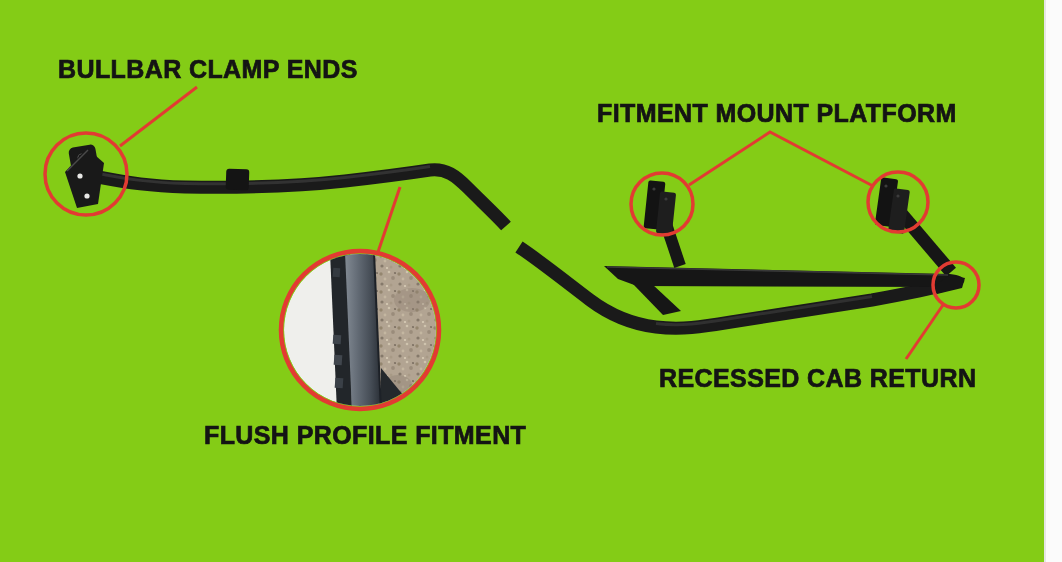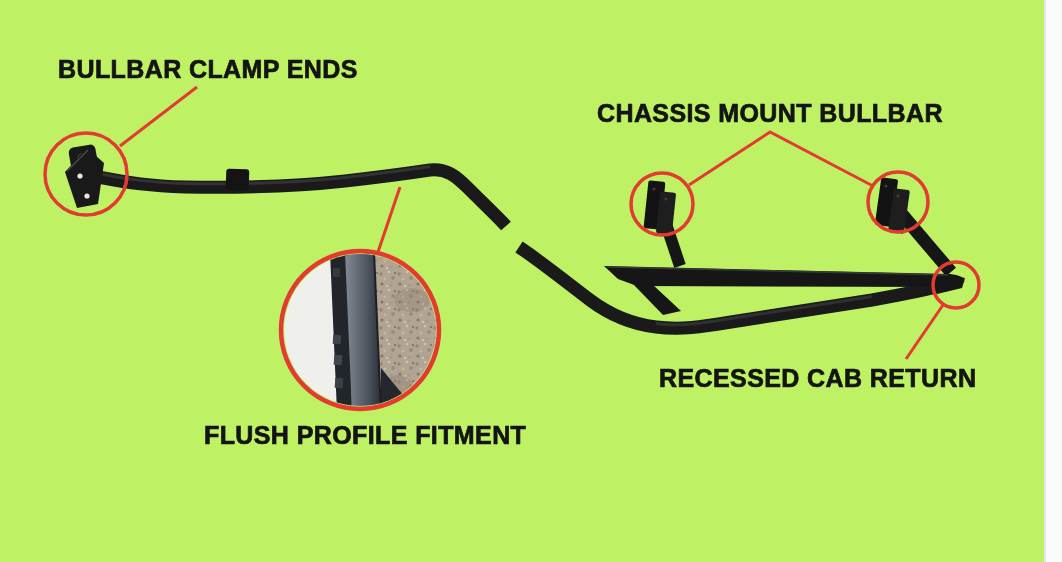--- a/index.html
+++ b/index.html
@@ -1,17 +1,17 @@
 <!DOCTYPE html>
 <html><head>
 <meta charset="utf-8">
 <style>
   html,body{margin:0;padding:0;background:#ffffff;}
   .stage{
-    position:relative;width:1062px;height:562px;background:#bef264;
+    position:relative;width:1062px;height:562px;background:#84cc16;
     overflow:hidden;font-family:"Liberation Sans","DejaVu Sans",sans-serif;
   }
   .stage svg{position:absolute;left:0;top:0;}
   .callout-label{
     position:absolute;white-space:nowrap;color:#141414;
     font-family:"Liberation Sans","DejaVu Sans",sans-serif;
     font-weight:900;font-size:25px;line-height:1;letter-spacing:.4px;
     -webkit-text-stroke:.7px #141414;
   }
   #lbl-bullbar  {left:58px;  top:57px;}
@@ -123,16 +123,16 @@
       <circle cx="662" cy="204" r="31" stroke-width="3.5"></circle>
       <circle cx="898" cy="202" r="30" stroke-width="3.5"></circle>
       <circle cx="956" cy="285" r="23" stroke-width="3.5"></circle>
     </g>
 
     <rect x="1046" y="0" width="16" height="562" fill="#fbfbfb"></rect>
     <rect x="1044" y="0" width="2" height="562" fill="#e6e6e6"></rect>
   </svg>
 
   <div class="callout-label" id="lbl-bullbar">BULLBAR CLAMP ENDS</div>
-  <div class="callout-label" id="lbl-chassis">CHASSIS MOUNT BULLBAR</div>
+  <div class="callout-label" id="lbl-chassis">FITMENT MOUNT PLATFORM</div>
   <div class="callout-label" id="lbl-flush">FLUSH PROFILE FITMENT</div>
   <div class="callout-label" id="lbl-recessed">RECESSED CAB RETURN</div>
 </div>
 
 </body></html>

